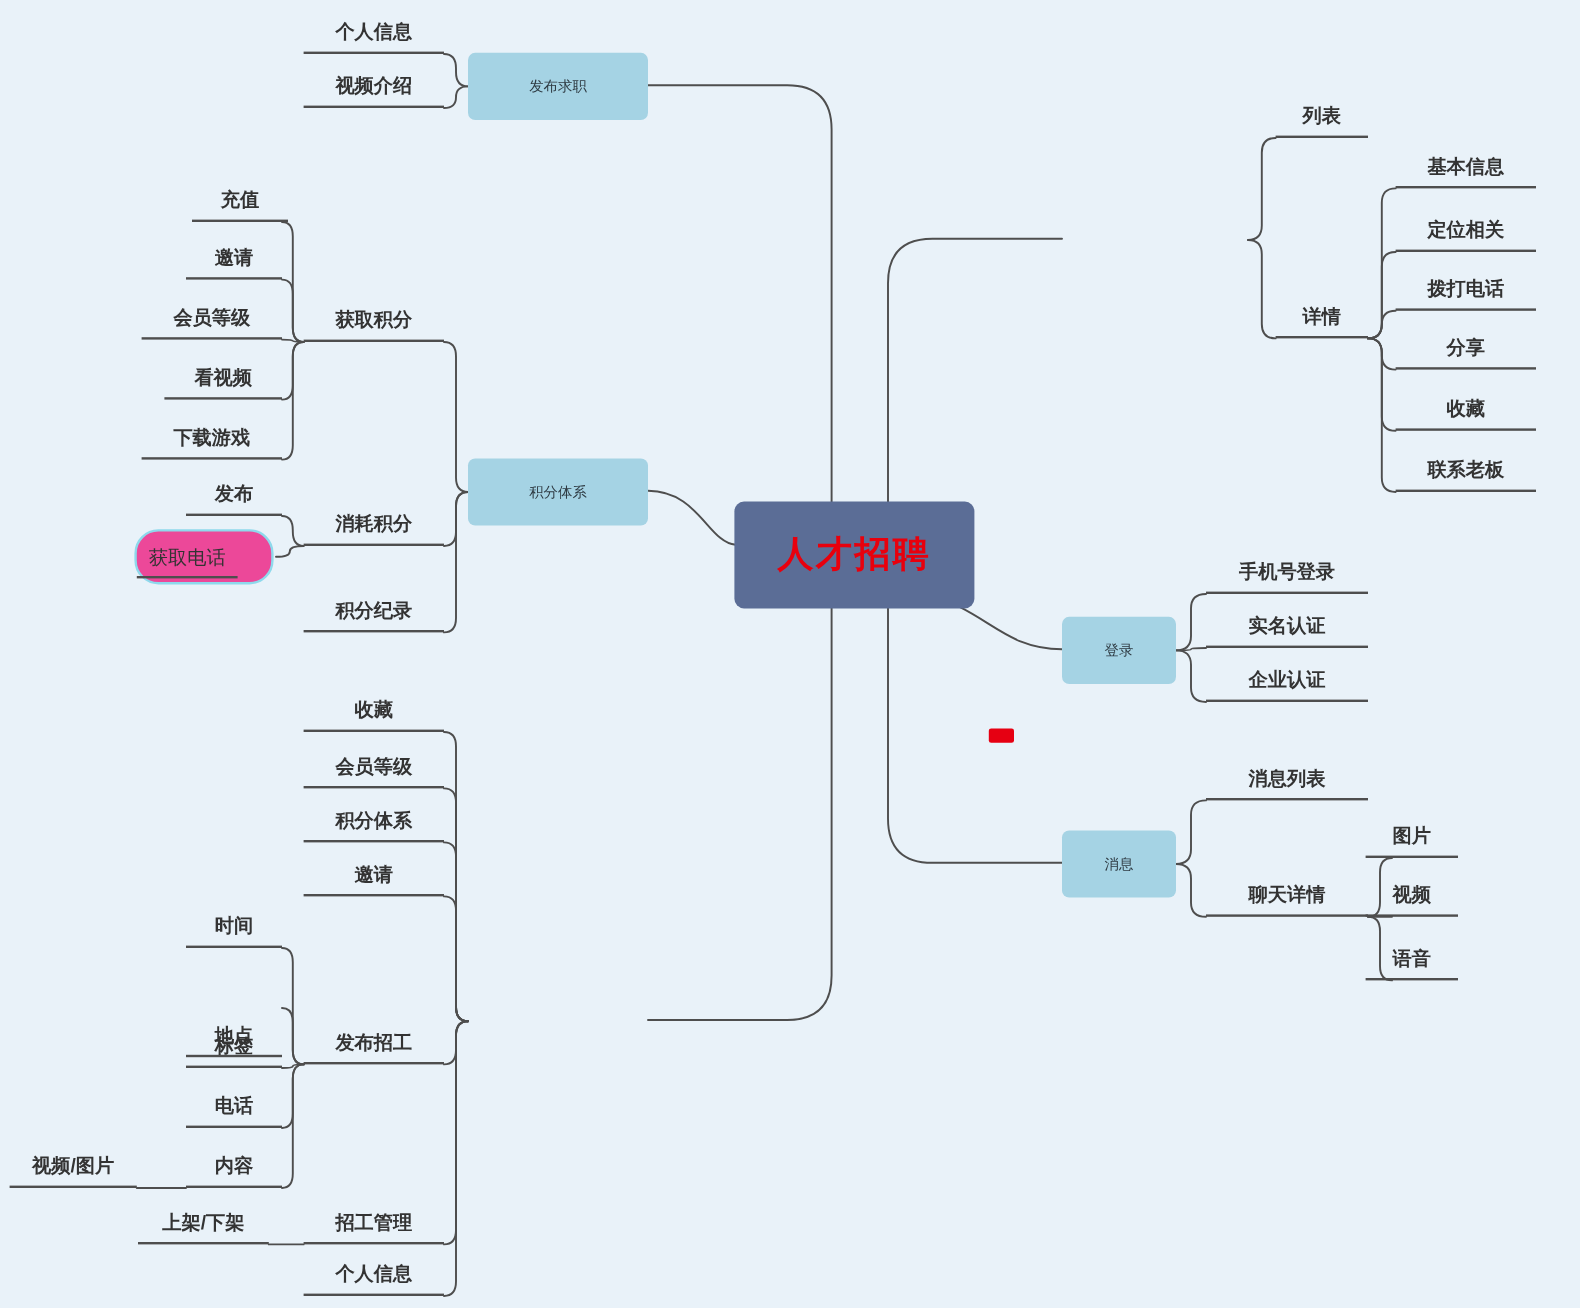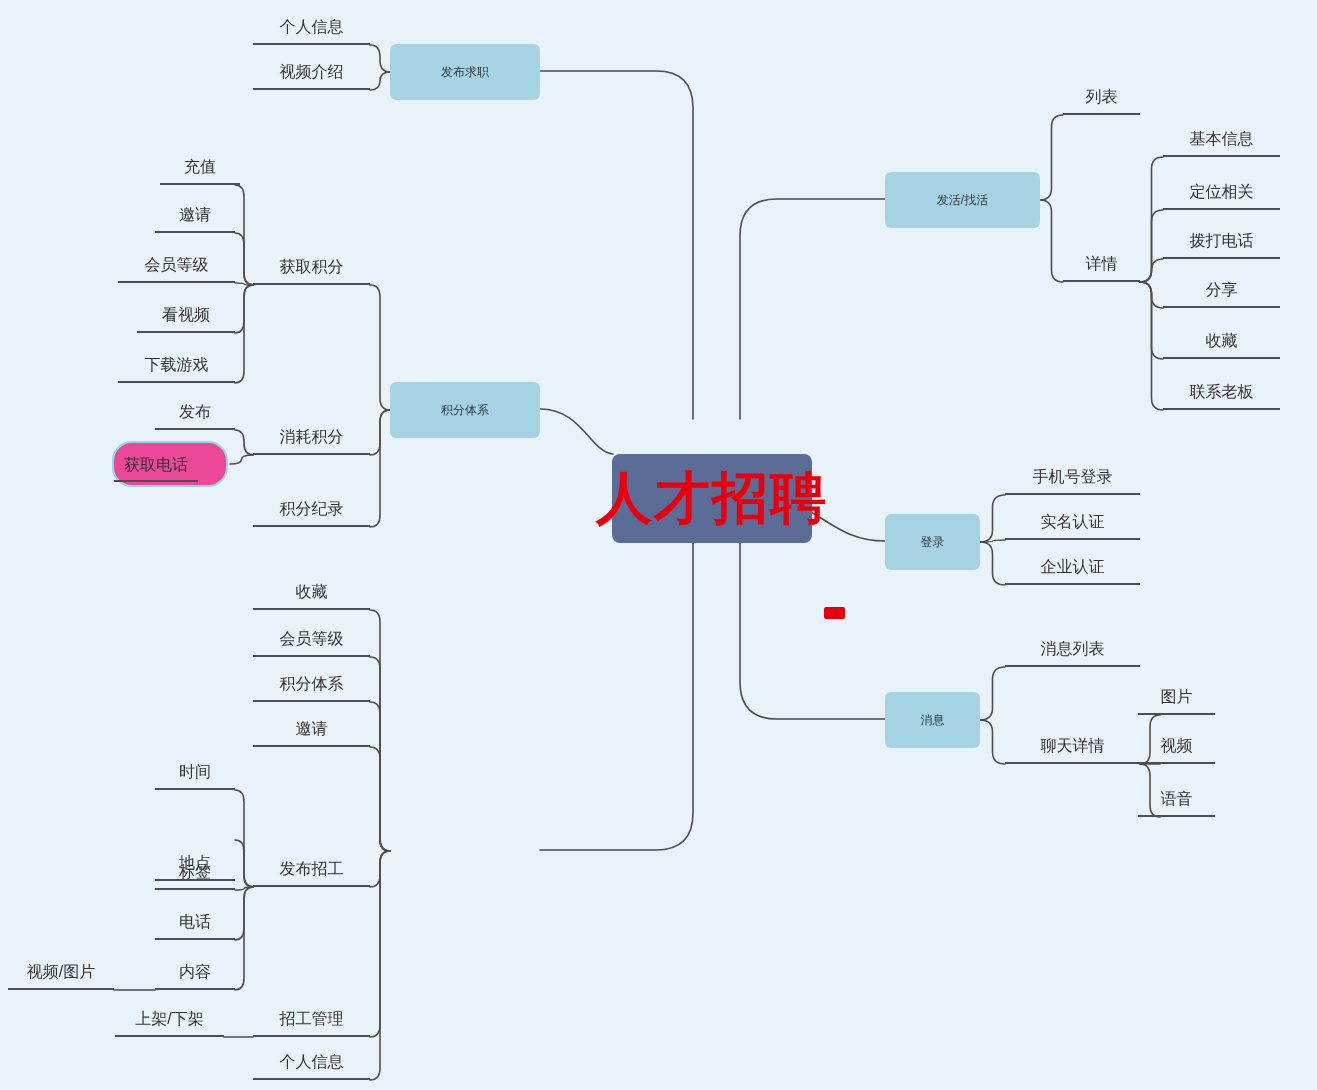--- a/index.html
+++ b/index.html
@@ -27,20 +27,21 @@
     height:28px;
     display:flex;
     align-items:flex-end;
     justify-content:center;
     border-bottom:2px solid var(--line,#4e4e4e);
     padding-bottom:5px;
     color:#333;
     font-size:16px;
     white-space:nowrap;
     cursor:default;
+    font-weight:bold;
   }
   .topic{
     position:absolute;
     box-sizing:border-box;
     display:flex;
     align-items:center;
     justify-content:center;
     background:var(--topic-bg,#a5d3e4);
     border-radius:6px;
     color:#2e3a42;
@@ -48,25 +49,24 @@
     white-space:nowrap;
     cursor:default;
   }
   .central{
     position:absolute;
     left:612px;top:418px;width:200px;height:89px;
     background:var(--center-bg,#5b6d96);
     border-radius:8px;
     display:flex;align-items:center;justify-content:center;
     color:var(--center-text,#e8000d);
-    font-size:56px;
+    font-size:30px;
     font-weight:bold;
     letter-spacing:2px;
     white-space:nowrap;
-    margin-top:36px;
   }
   .highlight-node{
     position:absolute;
     left:112px;top:441px;width:116px;height:46px;
     box-sizing:border-box;
     border:2px solid var(--highlight-border,#8ed9ec);
     border-radius:20px;
     background:#ec4899;
     display:flex;align-items:flex-end;justify-content:flex-start;
   }
@@ -179,21 +179,20 @@
   <div class="leaf" style="left:253px;top:1052px;width:117px">个人信息</div>
 
   <div class="leaf" style="left:1063px;top:87px;width:77px">列表</div>
   <div class="leaf" style="left:1063px;top:254px;width:77px">详情</div>
   <div class="leaf" style="left:1163px;top:129px;width:117px">基本信息</div>
   <div class="leaf" style="left:1163px;top:182px;width:117px">定位相关</div>
   <div class="leaf" style="left:1163px;top:231px;width:117px">拨打电话</div>
   <div class="leaf" style="left:1163px;top:280px;width:117px">分享</div>
   <div class="leaf" style="left:1163px;top:331px;width:117px">收藏</div>
   <div class="leaf" style="left:1163px;top:382px;width:117px">联系老板</div>
-  <div class="topic" style="left:885px;top:172px;width:155px;height:56px">发活/找活</div>
 
   <div class="leaf" style="left:1005px;top:467px;width:135px">手机号登录</div>
   <div class="leaf" style="left:1005px;top:512px;width:135px">实名认证</div>
   <div class="leaf" style="left:1005px;top:557px;width:135px">企业认证</div>
   <div class="topic" style="left:885px;top:514px;width:95px;height:56px">登录</div>
 
   <div class="leaf" style="left:1005px;top:639px;width:135px">消息列表</div>
   <div class="leaf" style="left:1005px;top:736px;width:135px">聊天详情</div>
   <div class="leaf" style="left:1138px;top:687px;width:77px">图片</div>
   <div class="leaf" style="left:1138px;top:736px;width:77px">视频</div>

